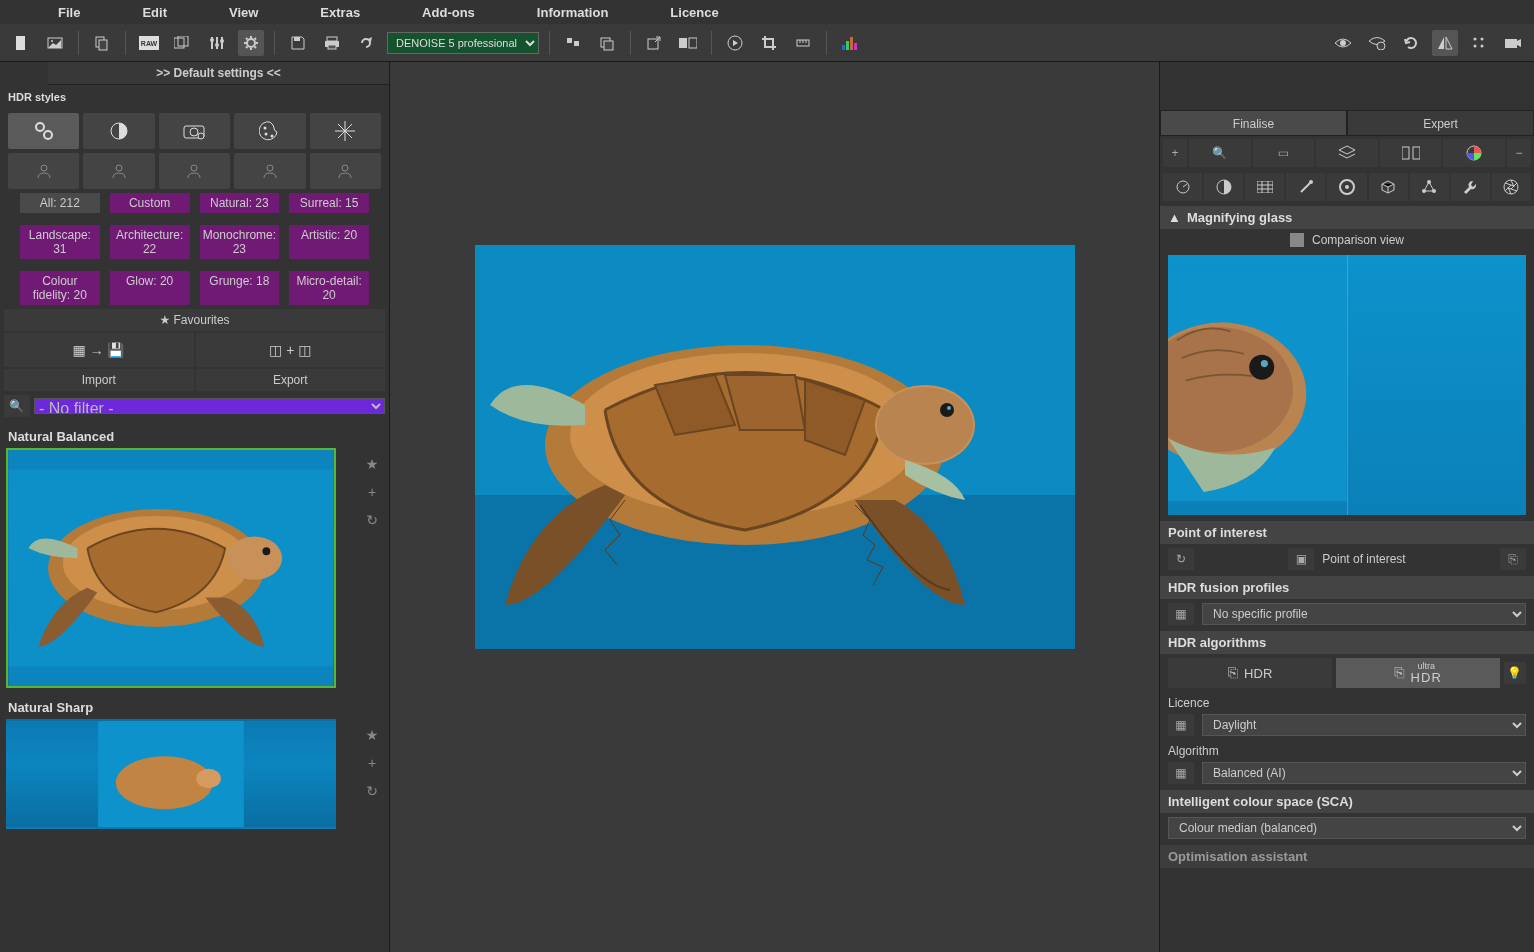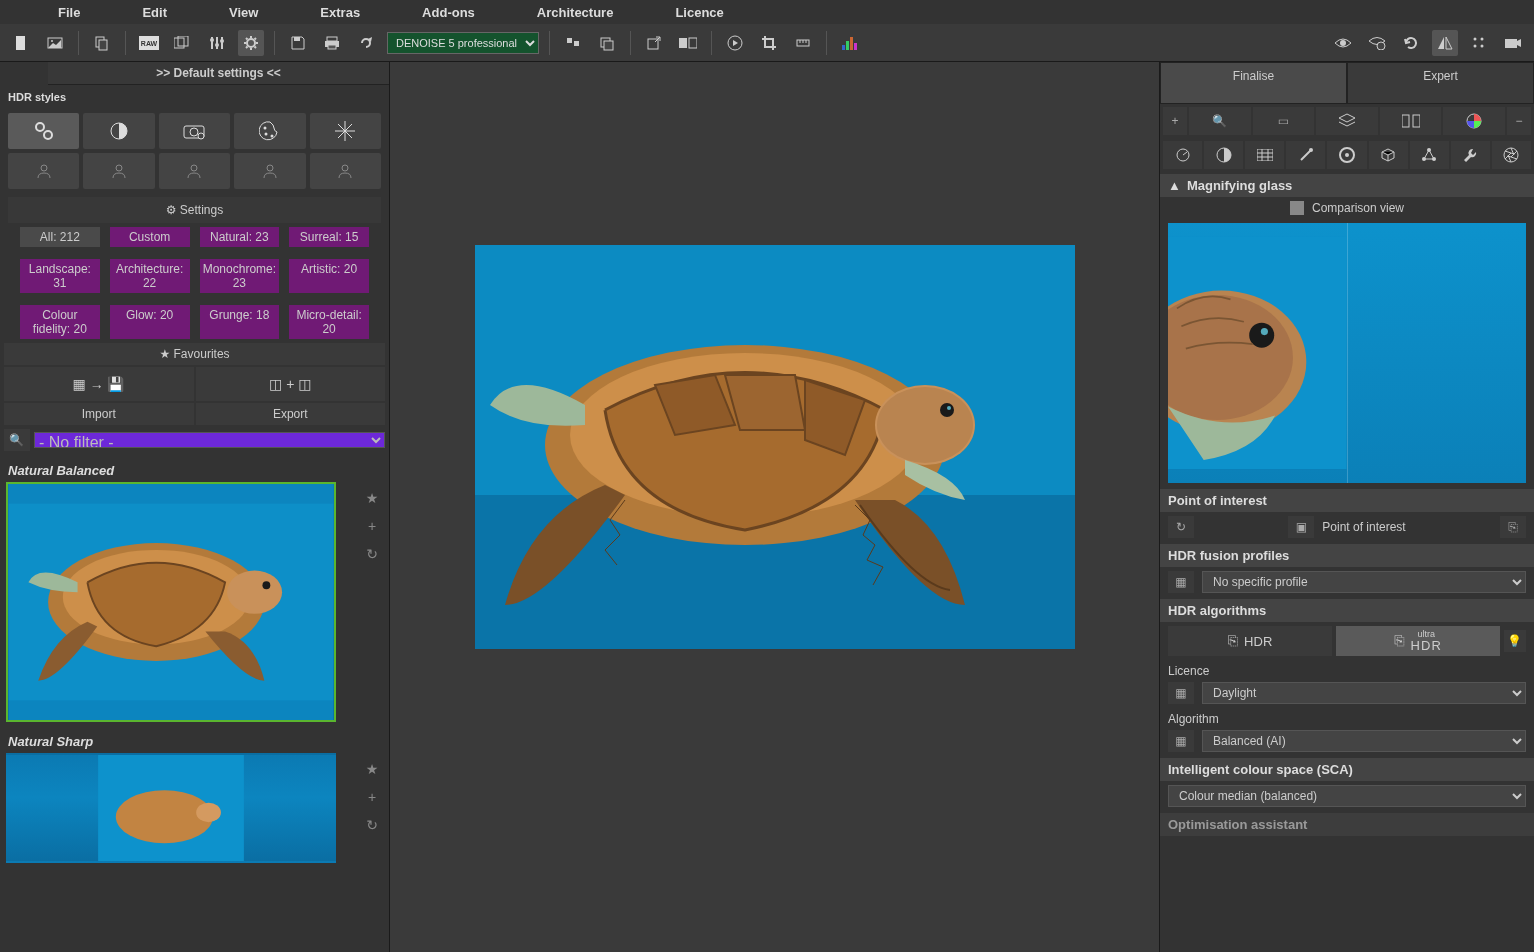--- a/index.html
+++ b/index.html
@@ -22,30 +22,30 @@
 .settings-row { text-align: center; padding: 6px; color: #ccc; cursor: pointer; background: #383838; margin: 4px 8px; font-size: 12px; }
 .cat-row { display: grid; grid-template-columns: 1fr 1fr 1fr 1fr; gap: 10px; padding: 0 20px; }
 .cat-item { background: #701a75; text-align: center; padding: 3px; font-size: 12px; cursor: pointer; color: #ccc; margin-bottom: 2px; }
 .fav-row { text-align: center; padding: 4px; background: #3a3a3a; margin: 2px 4px; color: #ccc; }
 .ie-row { display: grid; grid-template-columns: 1fr 1fr; gap: 2px; padding: 0 4px; }
 .ie-cell { background: #3a3a3a; text-align: center; padding: 4px; cursor: pointer; }
 .ie-icons { height: 26px; display: flex; align-items: center; justify-content: center; gap: 4px; color: #ccc; font-size: 14px; }
 .filter-row { display: flex; padding: 4px; gap: 4px; align-items: center; }
 .filter-sel { flex: 1; background: #6d28d9; color: #bbb; border: 1px solid #555; height: 16px; font-size: 16px; }
 .preset-list { flex: 1; overflow-y: auto; padding: 4px; }
-.preset-title { font-weight: bold; color: #ddd; padding: 4px; font-size: 13px; font-style: italic; }
+.preset-title { font-weight: bold; color: #ddd; padding: 4px; font-size: 13px; }
 .preset-item { position: relative; margin-bottom: 8px; }
 .preset-thumb { width: 330px; height: 240px; background: linear-gradient(180deg, #0b7ab3 0%, #0c85bf 40%, #0a6ea3 100%); border: 2px solid transparent; display: flex; align-items: center; justify-content: center; margin-left: 2px; overflow: hidden; }
 .preset-thumb.selected { border-color: #5ab62f; }
 .preset-actions { position: absolute; right: 4px; top: 8px; display: flex; flex-direction: column; gap: 10px; }
 .preset-act { width: 18px; height: 18px; color: #888; cursor: pointer; text-align: center; font-size: 14px; }
 .center { flex: 1; background: #3a3a3a; display: flex; align-items: center; justify-content: center; overflow: hidden; }
 .center-img { width: 600px; height: 404px; background: linear-gradient(180deg, #0c8bc2 0%, #0d95cc 30%, #0b7db2 70%, #0a6ca0 100%); display: flex; align-items: center; justify-content: center; overflow: hidden; margin-top: -120px; }
 .right-panel { width: 375px; background: #333; border-left: 1px solid #1a1a1a; display: flex; flex-direction: column; overflow-y: auto; }
-.tab-row { display: flex; height: 42px; }
+.tab-row { display: flex; height: 26px; margin-top: 48px; }
 .tab { flex: 1; background: #3a3a3a; text-align: center; line-height: 26px; cursor: pointer; font-size: 12px; color: #ccc; border: 1px solid #222; }
 .tab.active { background: #4a4a4a; }
 .tool-row { display: flex; gap: 2px; padding: 3px; flex-wrap: wrap; }
 .tool-btn { flex: 1; min-width: 36px; height: 28px; background: #3a3a3a; display: flex; align-items: center; justify-content: center; cursor: pointer; color: #aaa; }
 .tool-btn.small { flex: 0 0 24px; min-width: 24px; }
 .section-hdr { background: #444; padding: 4px 8px; font-weight: bold; color: #ddd; font-size: 13px; margin-top: 2px; display: flex; align-items: center; gap: 6px; }
 .mag-preview { display: flex; height: 260px; margin: 4px 8px; }
 .mag-half { flex: 1; background: linear-gradient(180deg, #0d92cc 0%, #0b80b8 100%); overflow: hidden; position: relative; }
 .mag-half.left-half { display: flex; align-items: center; justify-content: flex-start; }
 .mag-half + .mag-half { border-left: 1px solid #fff3; }
@@ -64,21 +64,21 @@
 </style>
 </head>
 <body>
 
 <div class="menubar">
   <div class="menubar-item">File</div>
   <div class="menubar-item">Edit</div>
   <div class="menubar-item">View</div>
   <div class="menubar-item">Extras</div>
   <div class="menubar-item">Add-ons</div>
-  <div class="menubar-item">Architecture</div>
+  <div class="menubar-item">Information</div>
   <div class="menubar-item">Licence</div>
 </div>
 
 <div class="toolbar">
   <div class="tb-btn">
       <svg width="16" height="16" viewBox="0 0 16 16">
         <rect x="3" y="1" width="9" height="14" fill="#ddd"></rect>
       </svg>
     </div>
   <div class="tb-btn">
@@ -300,21 +300,20 @@
             <path d="M3 16 Q3 11 9 11 Q15 11 15 16" fill="none" stroke="#888"></path>
           </svg>
         </div>
       <div class="style-btn">
           <svg width="18" height="18" viewBox="0 0 18 18">
             <circle cx="9" cy="6" r="3" fill="none" stroke="#888"></circle>
             <path d="M3 16 Q3 11 9 11 Q15 11 15 16" fill="none" stroke="#888"></path>
           </svg>
         </div>
     </div>
-    <div class="settings-row">⚙ <span>Settings</span></div>
     <div class="cat-row">
       <div class="cat-item" style="background:#4a4a4a">All: 212</div>
       <div class="cat-item">Custom</div>
       <div class="cat-item">Natural: 23</div>
       <div class="cat-item">Surreal: 15</div>
       <div class="cat-item">Landscape: 31</div>
       <div class="cat-item">Architecture: 22</div>
       <div class="cat-item">Monochrome: 23</div>
       <div class="cat-item">Artistic: 20</div>
       <div class="cat-item">Colour fidelity: 20</div>

